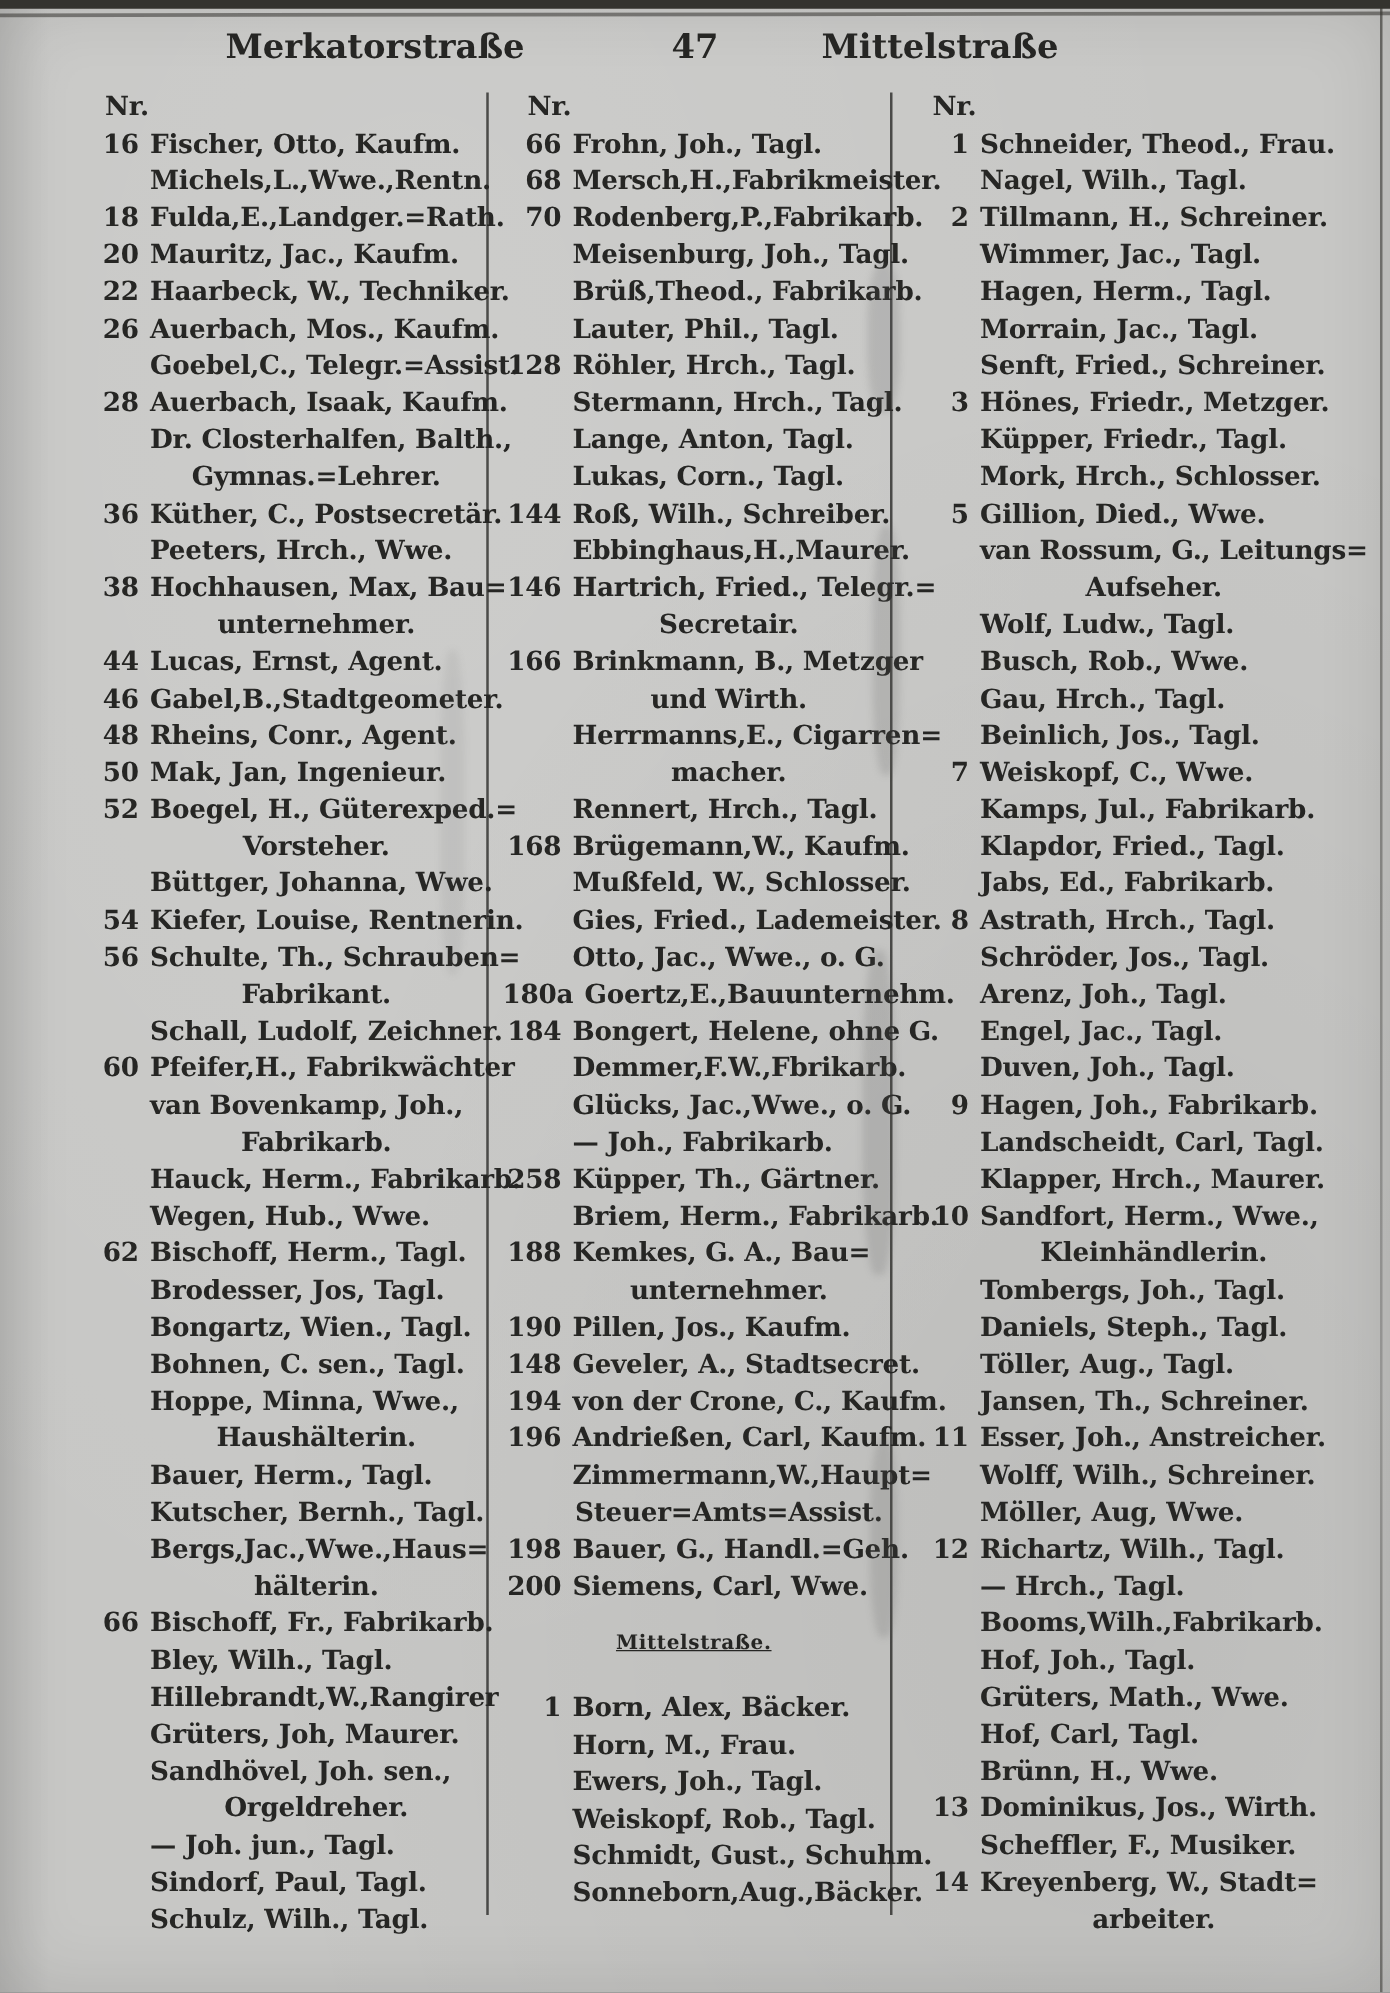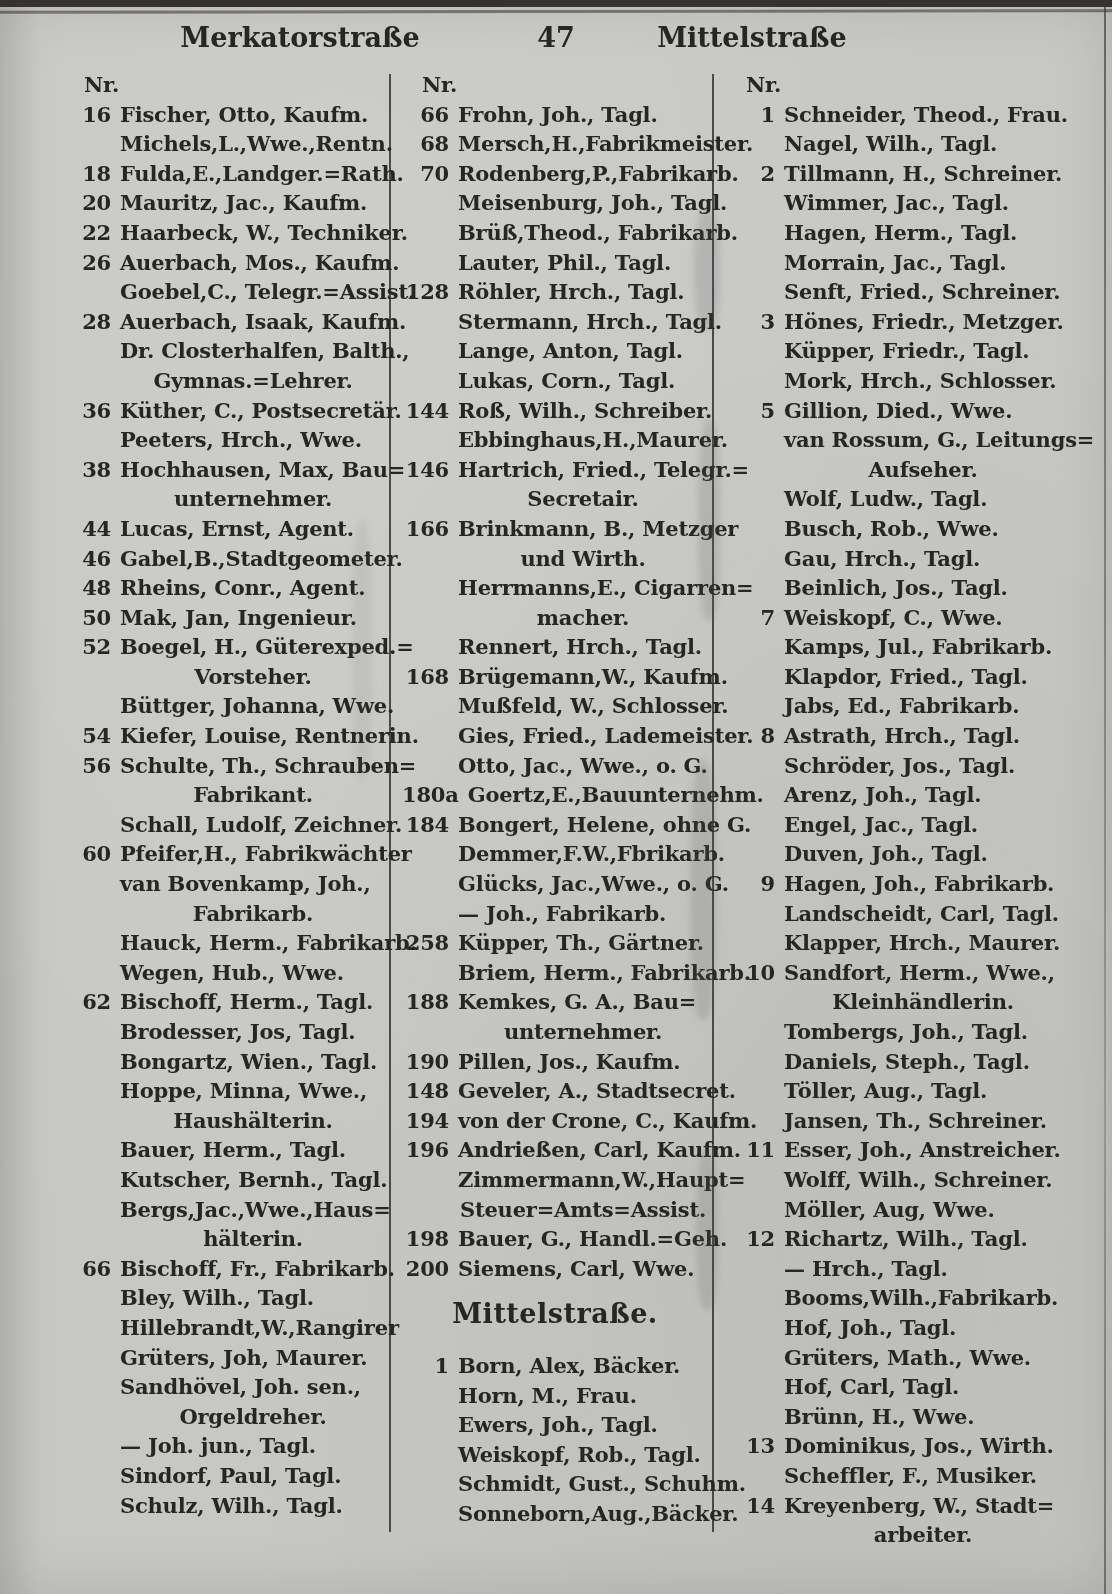--- a/index.html
+++ b/index.html
@@ -32,21 +32,21 @@
   .col.c1{left:64px;width:322px;}
   .col.c2{left:402px;width:306px;}
   .col.c3{left:726px;width:336px;}
   .nr-label{padding-left:20px;}
   .entry{display:flex;}
   .entry .num{flex:0 0 56px;text-align:right;padding-right:9px;box-sizing:border-box;}
   .col.c3 .entry .num{flex-basis:58px;}
   .entry .body{flex:1 1 auto;min-width:0;}
   .line{white-space:nowrap;}
   .line.wrap{text-align:center;white-space:normal;}
-  .section-heading{text-align:center;font-size:27px;margin:16px 0 22px 0;letter-spacing:0.5px;}
+  .section-heading{text-align:center;font-size:16px;margin:16px 0 22px 0;letter-spacing:0.5px;text-decoration:underline;}
   .bleed{position:absolute;background:rgba(90,88,86,0.18);filter:blur(3px);border-radius:40%;}
   .bleed.b1{left:694px;top:210px;width:26px;height:120px;}
   .bleed.b2{left:698px;top:420px;width:22px;height:200px;}
   .bleed.b3{left:690px;top:760px;width:26px;height:260px;}
   .bleed.b4{left:696px;top:1150px;width:22px;height:160px;}
   .bleed.b5{left:352px;top:520px;width:20px;height:260px;opacity:.5;}
 </style>
 </head>
 <body>
 
@@ -235,20 +235,26 @@
       </div>
       <div class="entry">
         <span class="num"></span>
         <span class="body">
           <div class="line">Bongartz, Wien., Tagl.</div>
         </span>
       </div>
       <div class="entry">
         <span class="num"></span>
         <span class="body">
+          <div class="line">Bohnen, C. sen., Tagl.</div>
+        </span>
+      </div>
+      <div class="entry">
+        <span class="num"></span>
+        <span class="body">
           <div class="line">Hoppe, Minna, Wwe.,</div>
           <div class="line wrap">Haushälterin.</div>
         </span>
       </div>
       <div class="entry">
         <span class="num"></span>
         <span class="body">
           <div class="line">Bauer, Herm., Tagl.</div>
         </span>
       </div>

